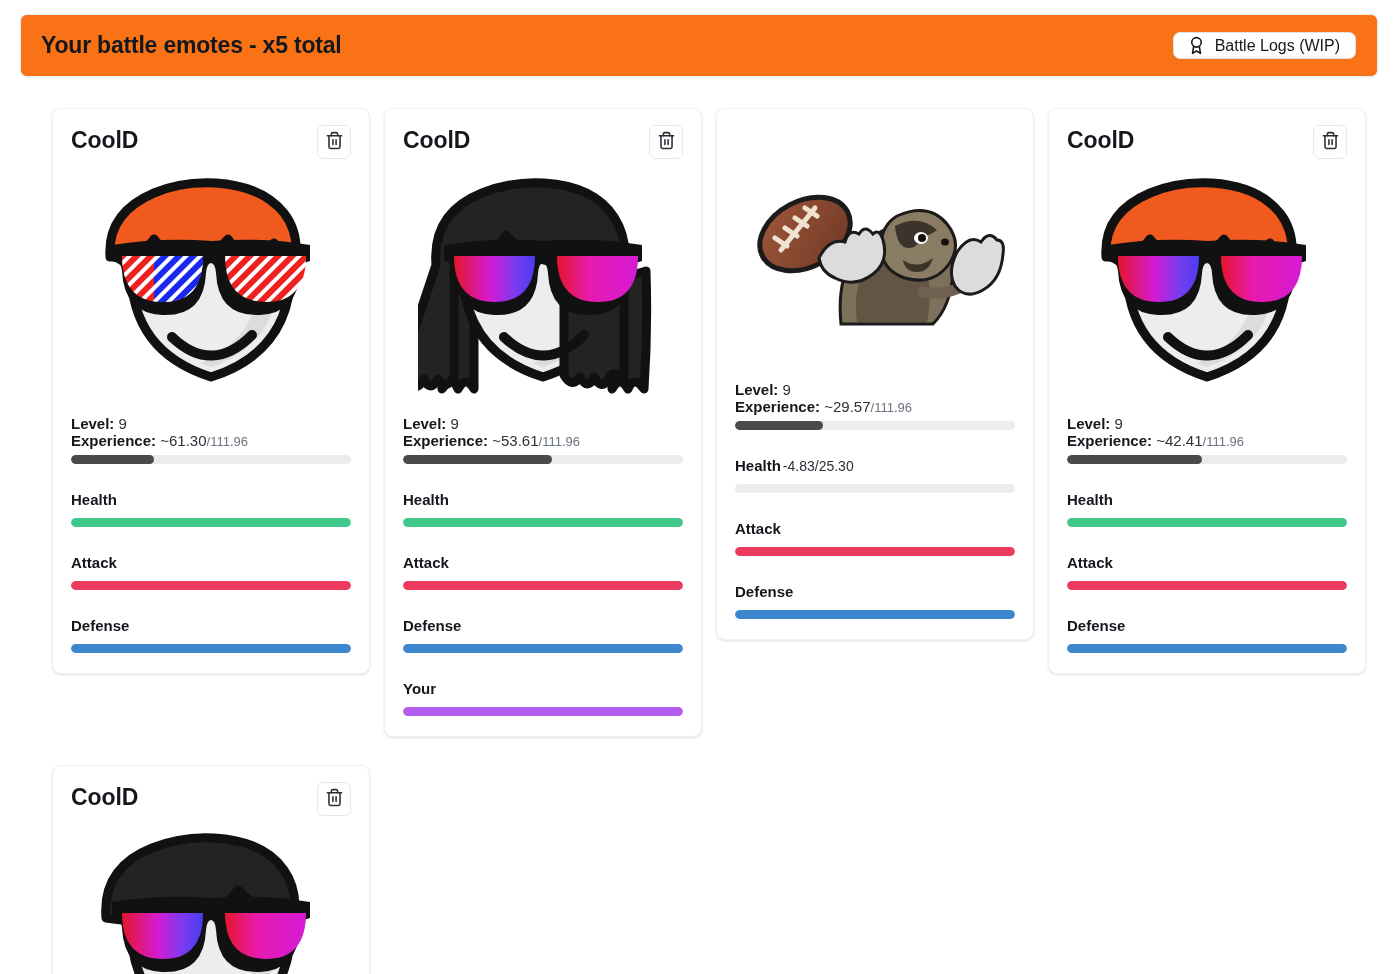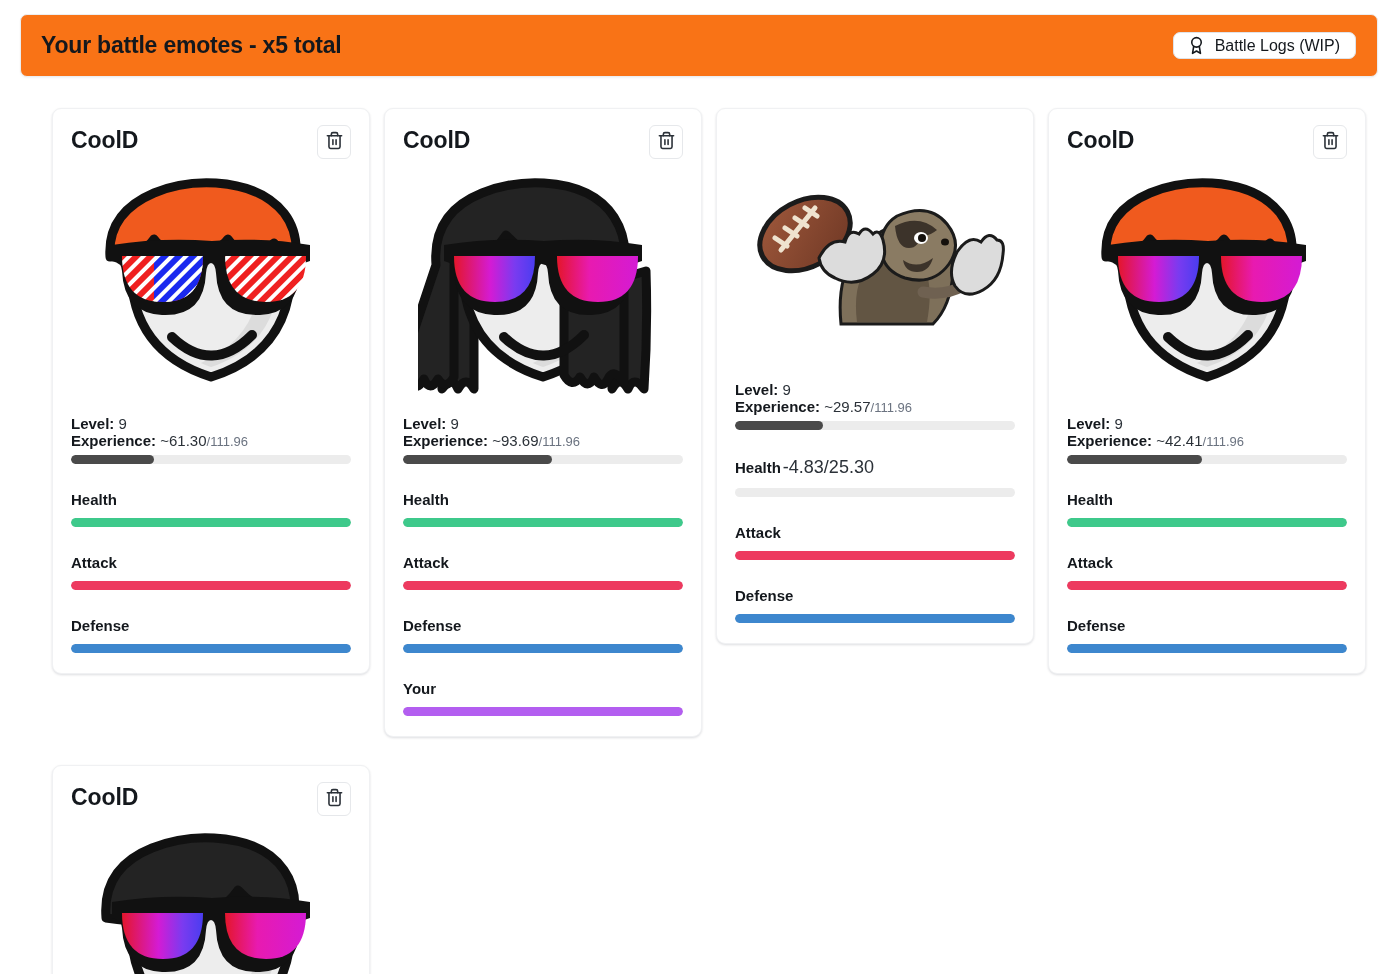--- a/index.html
+++ b/index.html
@@ -157,21 +157,21 @@
 
   .stat-block { margin-top: 27px; }
   .stat-label {
     font-size: 15px;
     font-weight: 700;
     color: #14181d;
     margin-bottom: 10px;
   }
   .stat-label .hp-val {
     font-weight: 400;
-    font-size: 18px;
+    font-size: 14px;
     color: #2b3138;
     margin-left: 2px;
   }
 </style>
 </head>
 <body>
 
 <div class="page">
 
   <div class="header">
@@ -348,21 +348,21 @@
   </svg>
         </div>
 
       <div class="stats">
         <div class="level-row">
           <span>Level:</span>
           <span class="val">9</span>
         </div>
         <div class="xp-row">
           <span>Experience:</span>
-          <span class="cur">~93.69</span><span class="sep">/</span><span class="max">111.96</span>
+          <span class="cur">~53.61</span><span class="sep">/</span><span class="max">111.96</span>
         </div>
         <div class="track">
           <div class="fill" style="width:53.3%;background:#4a4a4a;"></div>
         </div>
         <div class="stat-block">
           <div class="stat-label">
             <span>Health</span>
           </div>
           <div class="track">
             <div class="fill" style="width:100%;background:#3ec98b;"></div>

